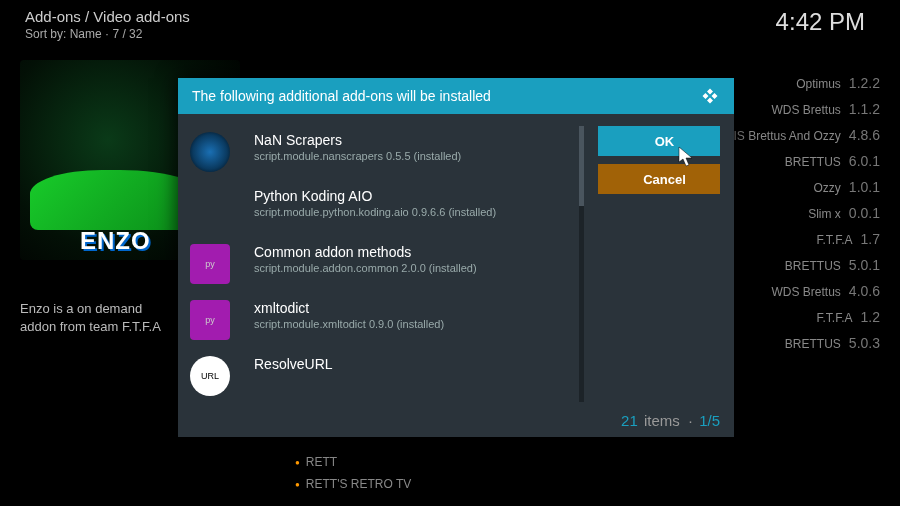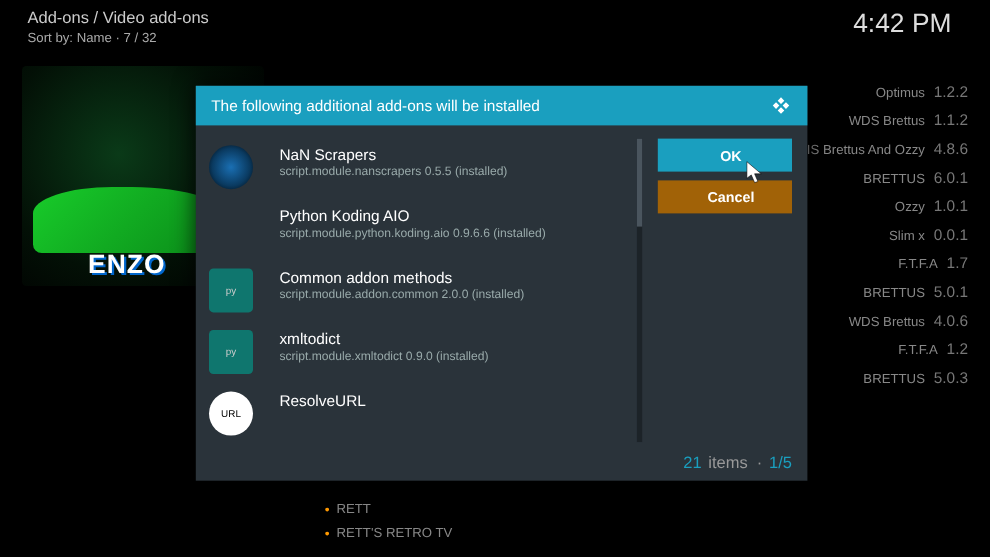--- a/index.html
+++ b/index.html
@@ -153,21 +153,21 @@
   height: 40px;
   border-radius: 4px;
   background: #000;
   display: flex;
   align-items: center;
   justify-content: center;
   font-size: 9px;
   color: #ccc;
   flex-shrink: 0;
 }
-.li-icon.generic { background: #0f766e; }
+.li-icon.generic { background: #a21caf; }
 .li-icon.round {
   background: radial-gradient(circle, #1a6fb3 0%, #0a3a60 60%, #000 100%);
   border-radius: 50%;
 }
 .li-icon.white {
   background: #fff;
   color: #000;
   border-radius: 50%;
 }
 .li-text { flex: 1; }
@@ -223,20 +223,21 @@
     </div>
   </div>
   <div class="clock">4:42 PM</div>
 </div>
 
 <div class="bg-left">
   <div class="poster">
     <div class="car"></div>
     <div class="poster-title">ENZO</div>
   </div>
+  <div class="desc">Enzo is a on demand addon from team F.T.F.A</div>
 </div>
 
 <div class="bg-right" id="bg-addons">
     <div class="addon-row">
       <span class="nm">Optimus</span>
       <span class="ver">1.2.2</span>
     </div>
     <div class="addon-row">
       <span class="nm">WDS Brettus</span>
       <span class="ver">1.1.2</span>

